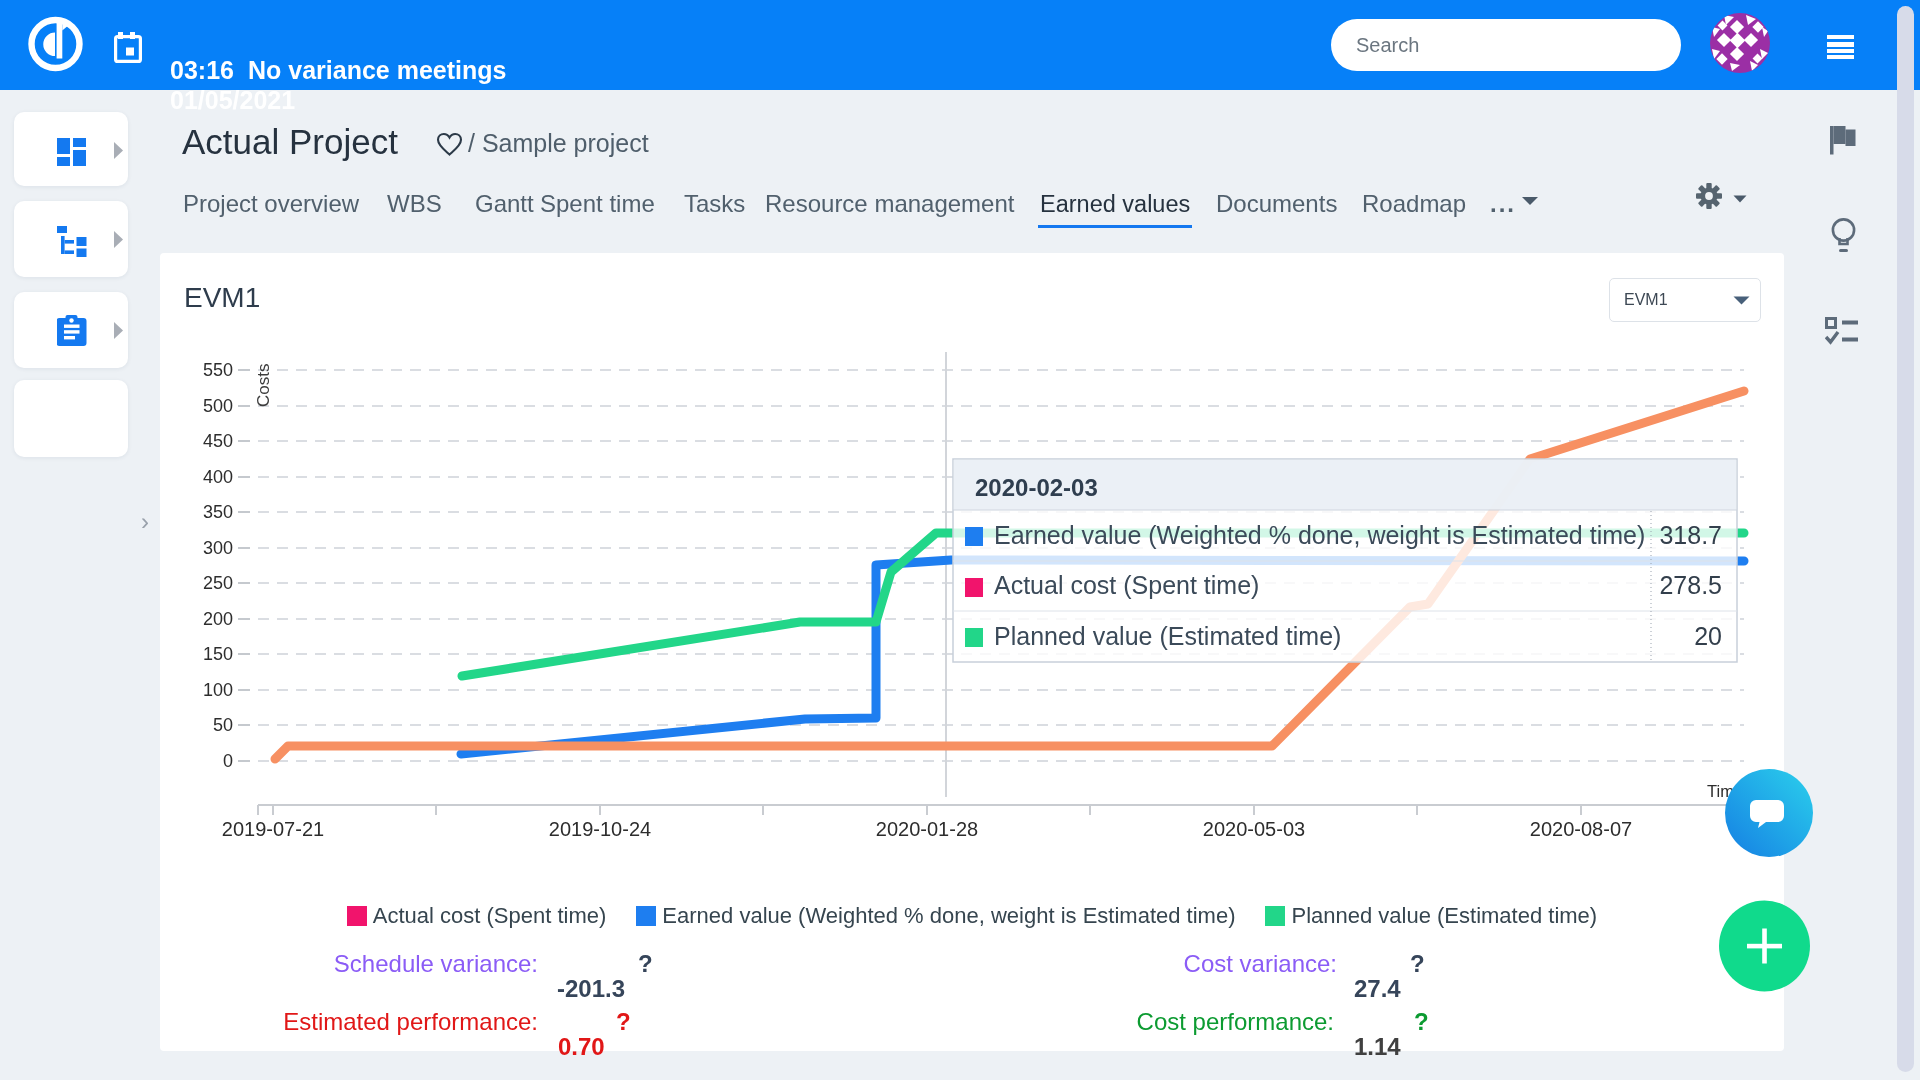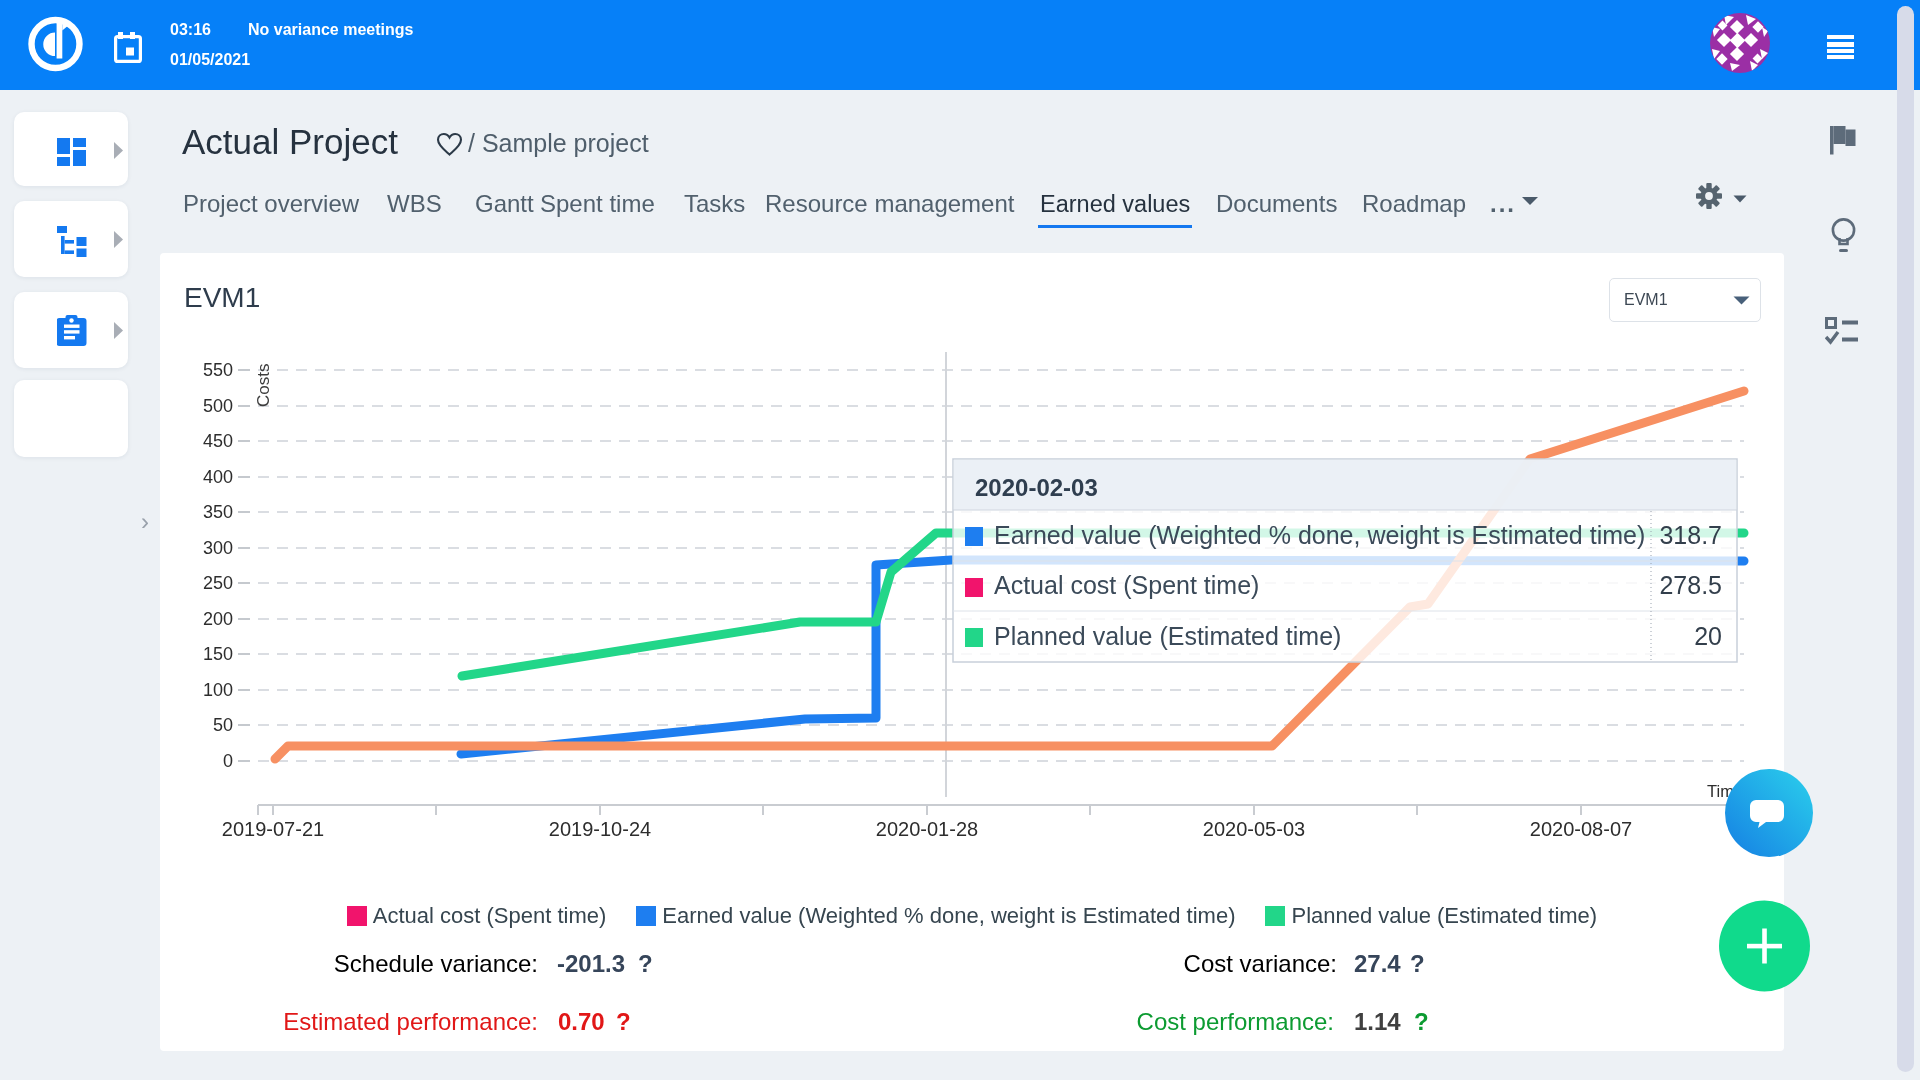--- a/index.html
+++ b/index.html
@@ -1,50 +1,53 @@
 <!DOCTYPE html>
 <html><head>
 <meta charset="utf-8">
 <style>
   * { margin:0; padding:0; box-sizing:border-box; }
   html,body { width:1920px; height:1080px; overflow:hidden; background:#edf1f5; font-family:"Liberation Sans", sans-serif; }
   .abs { position:absolute; }
   #topbar { position:absolute; left:0; top:0; width:1920px; height:90px; background:#0680f8; }
-  .tb-txt { position:absolute; color:#fff; font-size:16px; font-weight:700; white-space:nowrap; line-height:30px; }
+  .tb-txt { position:absolute; color:#fff; font-size:25px; font-weight:700; white-space:nowrap; line-height:30px;margin-top:40px; }
   #search { position:absolute; left:1331px; top:19px; width:350px; height:52px; background:#fff; border-radius:26px; }
   #search span { display:block; padding-left:25px; line-height:52px; font-size:20px; color:#6b7680; }
   .card { position:absolute; background:#fff; border-radius:10px; box-shadow:0 1px 4px rgba(30,50,90,.08); }
   #maincard { position:absolute; left:160px; top:253px; width:1624px; height:798px; background:#fff; border-radius:4px; }
   #scrollpill { position:absolute; left:1897px; top:6px; width:17px; height:1066px; border-radius:9px; background:#d7dbe9; }
   .tab { position:absolute; top:192px; font-size:24px; color:#51606d; white-space:nowrap; line-height:24px; }
   #evmtitle { position:absolute; left:184px; top:282px; font-size:28px; color:#2e3c4c; }
   #dropdown { position:absolute; left:1609px; top:278px; width:152px; height:44px; background:#fff; border:1px solid #dde2e8; border-radius:5px; }
   #dropdown span { display:block; padding-left:14px; line-height:42px; font-size:16px; color:#3d4854; }
-  .statlab { position:absolute; font-size:24px; color:#000000; white-space:nowrap; }
-  .statval { position:absolute; font-size:24px; font-weight:700; color:#36455a; white-space:nowrap; }
+  .statlab { position:absolute; font-size:24px; color:#8b5cf6; white-space:nowrap; }
+  .statval { position:absolute; font-size:24px; font-weight:700; color:#36455a; white-space:nowrap;margin-top:25px; }
   .statq { position:absolute; font-size:24px; font-weight:700; color:#36455a; }
 </style>
 </head>
 <body>
 <div id="topbar">
   <svg class="abs" style="left:28px;top:16px" width="56" height="56" viewBox="0 0 56 56">
     <circle cx="27.5" cy="28" r="24" fill="none" stroke="#fff" stroke-width="6.4"></circle>
     <rect x="28.6" y="6.8" width="5.7" height="35.7" fill="#fff"></rect>
     <path d="M27,16.6 A11.7,11.7 0 0 0 27,40.1 Z" fill="#fff"></path>
     <path d="M34.3,7 L40.2,9.6 L34.3,14.5 Z" fill="#fff"></path>
   </svg>
   <svg class="abs" style="left:112px;top:30px" width="32" height="34" viewBox="0 0 32 34">
     <rect x="6" y="2" width="5" height="7" fill="#fff"></rect>
     <rect x="18" y="2" width="5" height="7" fill="#fff"></rect>
     <rect x="3.6" y="6.6" width="24.8" height="24.8" rx="2" fill="none" stroke="#fff" stroke-width="3.2"></rect>
     <rect x="14" y="17.5" width="8" height="8" fill="#fff"></rect>
   </svg>
   <div class="tb-txt" style="left:170px;top:15px">03:16</div>
   <div class="tb-txt" style="left:248px;top:15px">No variance meetings</div>
   <div class="tb-txt" style="left:170px;top:45px">01/05/2021</div>
+  <div id="search">
+      <span>Search</span>
+    </div>
   <svg class="abs" style="left:1710px;top:13px" width="60" height="60" viewBox="0 0 60 60">
     <defs>
         <clipPath id="avc">
           <circle cx="30" cy="30" r="30"></circle>
         </clipPath>
       </defs>
     <g clip-path="url(#avc)">
       <rect width="60" height="60" fill="#9b2fa5"></rect>
       <g fill="#fff">
         <rect x="22" y="22" width="11" height="11" transform="rotate(45 27.5 27.5)"></rect>

